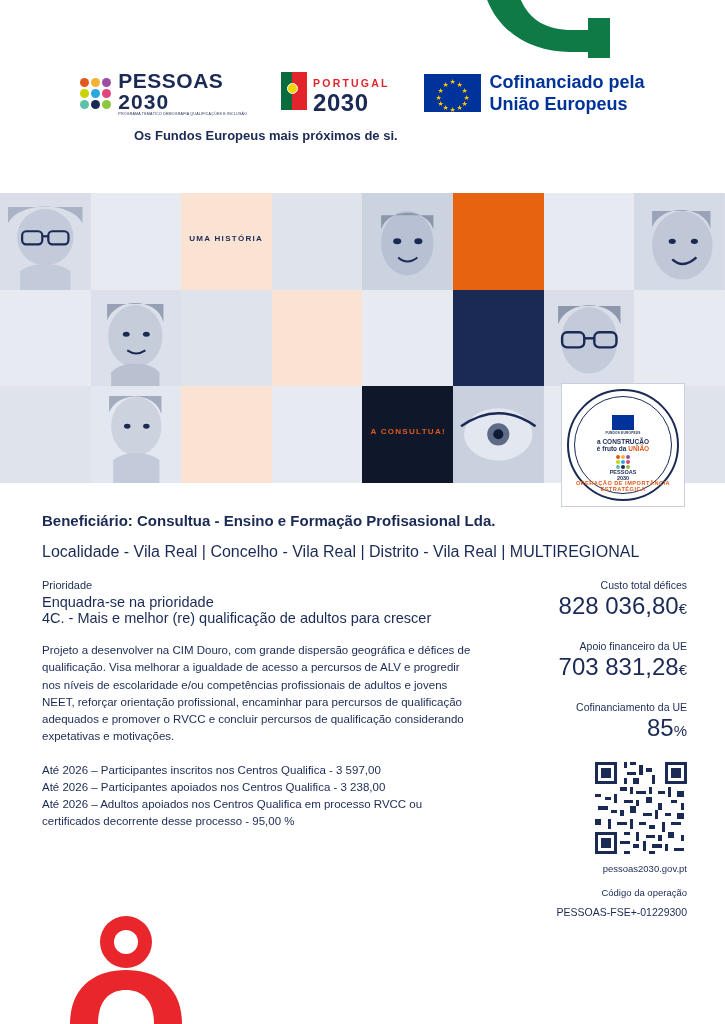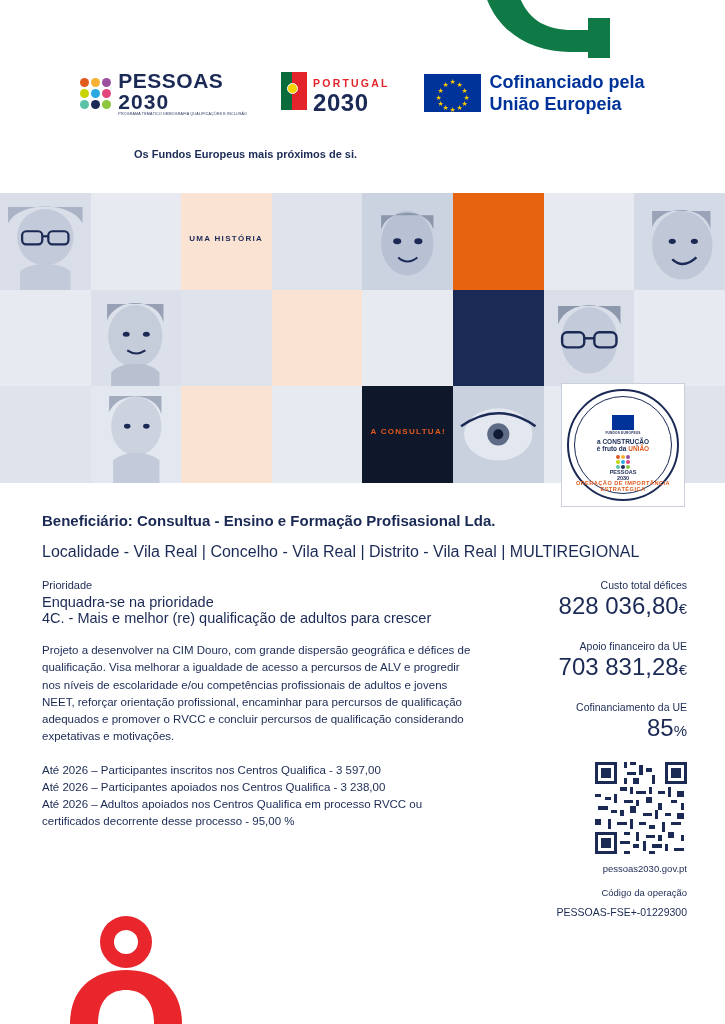--- a/index.html
+++ b/index.html
@@ -35,22 +35,22 @@
   .pt-text { line-height: 1; padding-top: 2px; }
   .pt-text .t1 { font-size: 10.5px; color: #e3242b; letter-spacing: 2.2px; font-weight: 600; }
   .pt-text .t2 { font-size: 24px; color: #1b2a55; font-weight: bold; letter-spacing: .5px; display: block; margin-top: 1px; }
 
   .logo-eu { display: flex; align-items: center; gap: 9px; }
   .eu-flag { width: 57px; height: 38px; background: #003399; position: relative; }
   .eu-flag .star { position: absolute; color: #ffcc00; font-size: 7px; line-height: 7px; }
   .eu-text { color: #003399; font-size: 18px; font-weight: bold; line-height: 1.25; }
 
   .tagline {
-    position: absolute; top: 148px; left: 134px;
-    font-size: 11px; color: #1b2a55; font-weight: bold;
+    position: absolute; top: 128px; left: 134px;
+    font-size: 13px; color: #1b2a55; font-weight: bold;
   }
 
   
   .mosaic { position: absolute; top: 193px; left: 0; width: 725px; height: 290px; overflow: hidden; }
   .mgrid { display: grid; grid-template-columns: repeat(8, 90.6px); grid-template-rows: repeat(3, 96.7px); width: 725px; height: 290px; }
   .mgrid div { position: relative; overflow: hidden; }
   .mlabel { position: absolute; left: 8px; top: 42%; font-size: 8px; letter-spacing: 1.3px; color: #1b2a55; font-weight: bold; }
   .mlabel.orange { color: #e05a1e; }
   .face { position: absolute; inset: 0; }
 
@@ -162,21 +162,21 @@
         <span class="star" style="left:33px;top:30px">★</span>
         <span class="star" style="left:26px;top:32px">★</span>
         <span class="star" style="left:19px;top:30px">★</span>
         <span class="star" style="left:14px;top:26px">★</span>
         <span class="star" style="left:12px;top:20px">★</span>
         <span class="star" style="left:14px;top:13px">★</span>
         <span class="star" style="left:19px;top:7px">★</span>
       </div>
       <div class="eu-text">
         <span>Cofinanciado pela</span><br>
-        <span>União Europeia</span>
+        <span>União Europeus</span>
       </div>
     </div>
   </div>
 
   <div class="tagline">Os Fundos Europeus mais próximos de si.</div>
 
   <div class="mosaic">
     <div class="mgrid">
 
       <div style="background:#dfe3ec">

